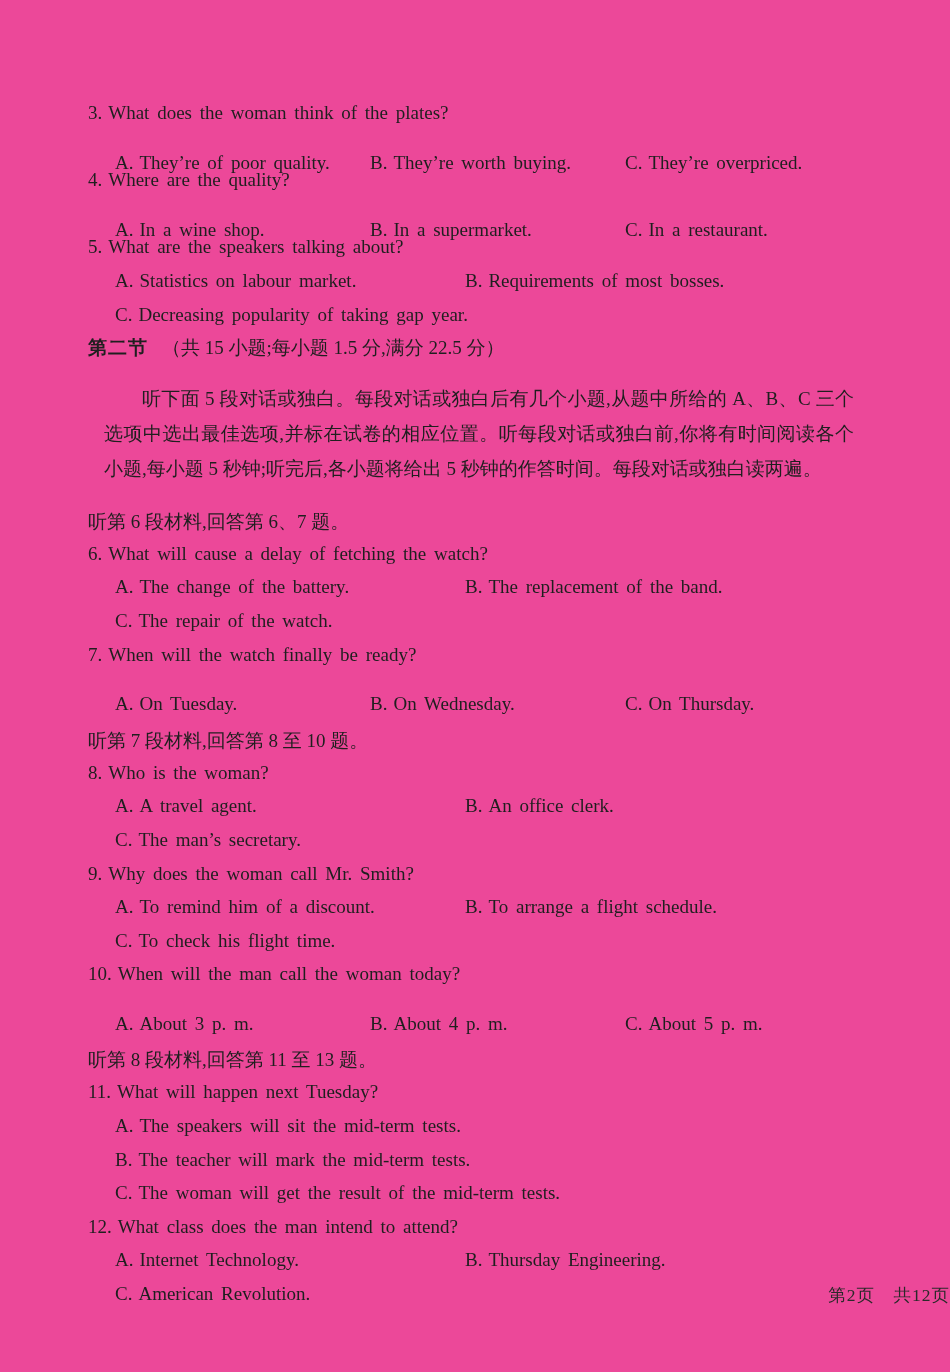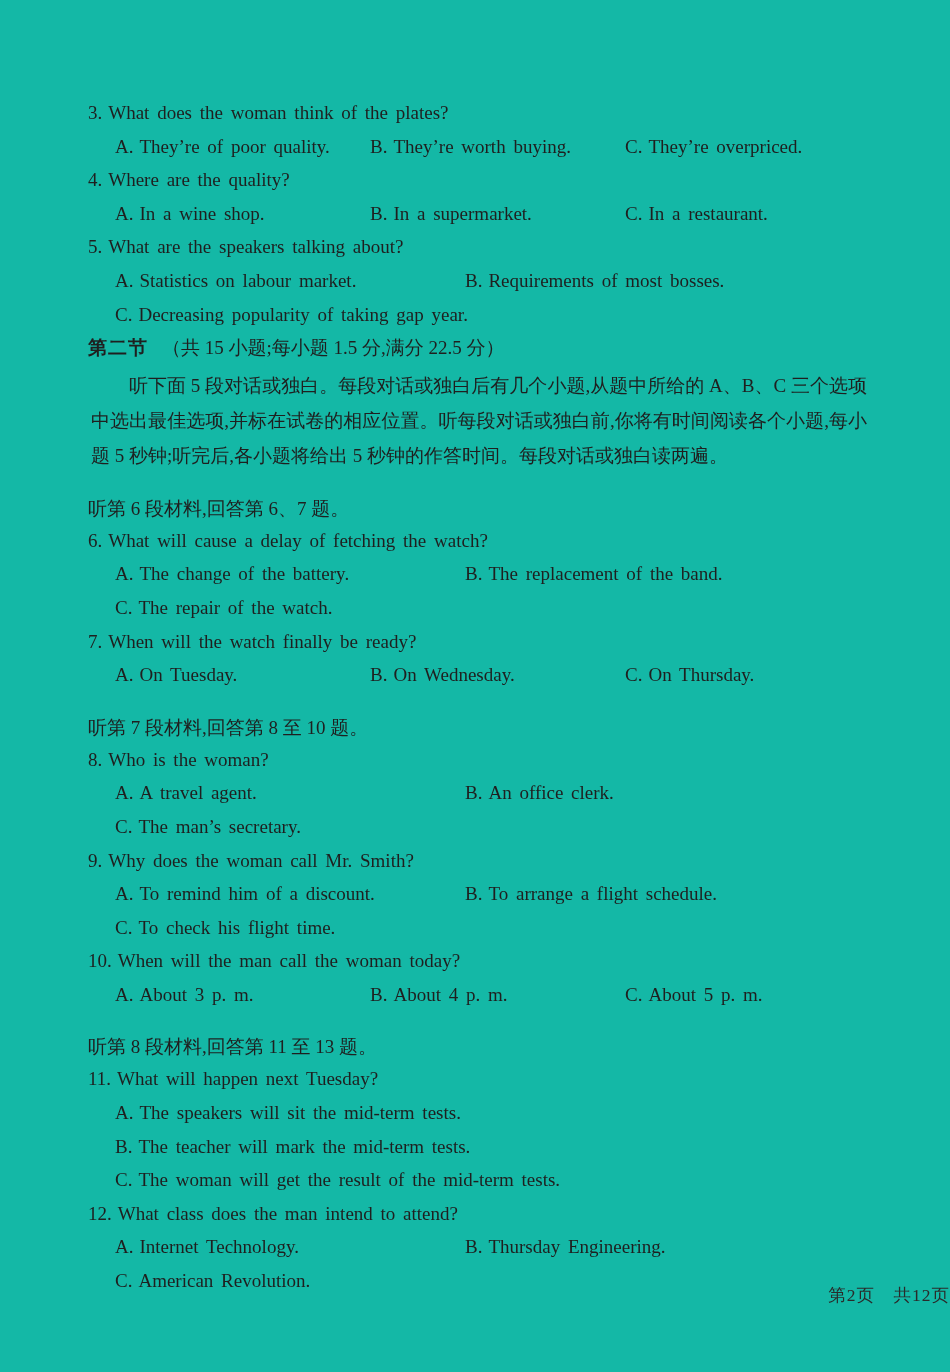--- a/index.html
+++ b/index.html
@@ -1,46 +1,46 @@
 <!DOCTYPE html>
 <html><head>
 <meta charset="utf-8">
 <style>
   html,body { margin:0; padding:0; background:#ffffff; }
   .page {
     position:relative;
     width:950px; height:1372px;
-    background:#14b8a6;
+    background:#ec4899;
     font-family:"Liberation Serif","DejaVu Serif",serif;
     color:#1f1f1f;
     overflow:hidden;
   }
   .content {
     position:absolute;
     left:88px; top:96px;
     width:782px;
     font-size:19px;
   }
   .ln { height:33.6px; line-height:33.6px; white-space:nowrap; }
   .q  { word-spacing:3px; }
   .qnum { margin-right:6px; }
   .opts { padding-left:27px; word-spacing:3px; }
   .opt { display:inline-block; vertical-align:top; }
-  .cols3 .opt { width:255px; }
+  .cols3 .opt { width:255px;margin-top:16px; }
   .cols3 .opt:last-child { width:auto; }
   .cols2 .opt:first-child { width:350px; }
   .optlabel { margin-right:6px; }
   .h { white-space:nowrap; }
   .h .hb { font-weight:700; letter-spacing:1px; }
   .h .hr { margin-left:14px; }
   .para {
     line-height:35px;
     text-align:justify;
     text-indent:2em;
-    margin:3px;
+    margin:16px;
   }
   .m { height:31px; line-height:31px;margin-top:20px; }
   .footer {
     position:absolute;
     left:0; right:0;
     top:1283px;
     text-align:right;
     padding-left:128px;
     font-size:17.5px;
     letter-spacing:1px;

